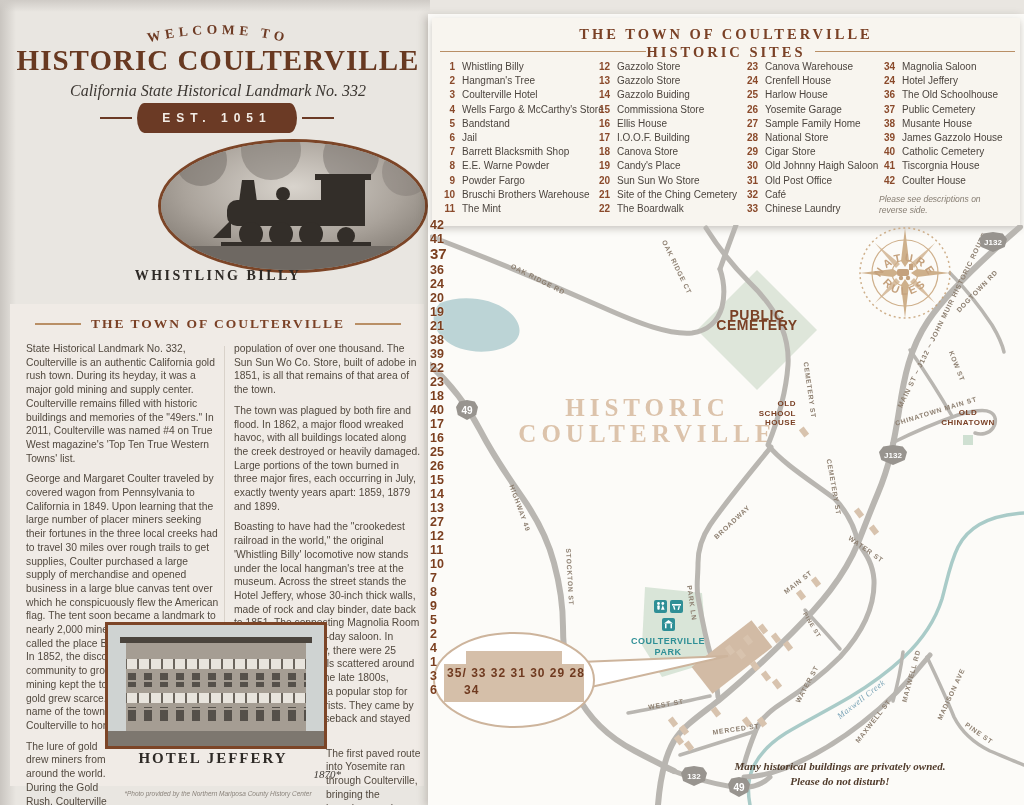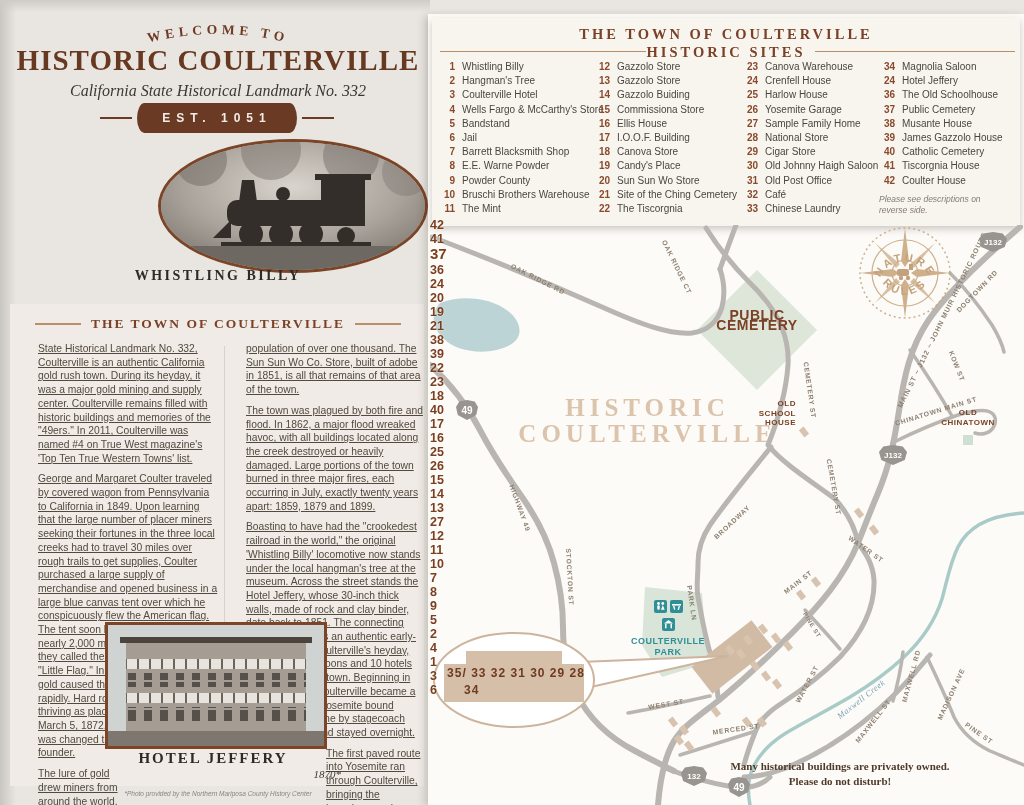--- a/index.html
+++ b/index.html
@@ -17,21 +17,21 @@
   .est-line{top:117px;width:32px;height:2px;background:#6b3a25;}
   .oval-photo{left:158px;top:139px;width:264px;height:128px;border:3px solid #7c4527;border-radius:50%;overflow:hidden;background:#b7b0a8;}
   .wb-caption{left:0;top:268px;width:436px;text-align:center;font-family:"Liberation Serif",serif;font-weight:bold;font-size:14px;letter-spacing:2.5px;color:#2e2a26;}
   .wb-italic{left:0;top:286px;width:436px;text-align:center;font-family:"Liberation Serif",serif;font-style:italic;font-size:11px;line-height:14px;color:#3d3833;white-space:pre-line;}
   
   .article-bg{left:10px;top:304px;width:414px;height:482px;background:#f0ebe6;}
   .art-head{left:0;top:316px;width:436px;display:flex;align-items:center;justify-content:center;gap:10px;}
   .art-head .rule{width:46px;height:2px;background:#b98f66;}
   .art-head .txt{font-family:"Liberation Serif",serif;font-weight:bold;font-size:13.5px;letter-spacing:2px;color:#7a4126;}
   .col{font-size:10.3px;line-height:13.7px;color:#52493f;}
-  .col p{margin:0 0 7px 16px;text-decoration:underline;}
+  .col p{margin:0 0 7px 4px;}
   #col1{left:22px;top:342px;width:197px;}
   #col2{left:230px;top:342px;width:193px;}
   #col1 .narrow{width:88px;}
   #col2 .narrow{width:97px;margin-left:96px;}
   .col-divider{left:224px;top:346px;width:1px;height:300px;background:#d9d2ca;}
   .hj-photo{left:105px;top:622px;width:216px;height:121px;border:3px solid #7c4527;background:#a59d93;}
   .hj-caption{left:85px;top:750px;width:256px;text-align:center;font-family:"Liberation Serif",serif;font-weight:bold;font-size:15px;letter-spacing:2px;color:#2e2a26;}
   .hj-year{left:85px;top:768px;width:256px;text-align:right;font-family:"Liberation Serif",serif;font-style:italic;font-size:11px;color:#3d3833;}
   .footnote{left:0;top:790px;width:436px;text-align:center;font-style:italic;font-size:6.5px;color:#8b847c;}
   
@@ -54,21 +54,21 @@
   .marker{font-weight:bold;font-size:12.5px;color:#7b3f1f;transform:translate(-50%,-50%);text-shadow:0 0 2px rgba(255,255,255,.9);white-space:nowrap;}
   .marker.lg{font-size:15px;}
   .bldg{width:6px;height:9px;background:#d8c3ae;}
   .shield{color:#fff;font-weight:bold;text-align:center;background:#98948f;transform:translate(-50%,-50%);clip-path:polygon(50% 0,85% 8%,100% 35%,92% 75%,50% 100%,8% 75%,0 35%,15% 8%);display:flex;align-items:center;justify-content:center;}
   .place{font-weight:bold;color:#7a4126;white-space:pre-line;}
   .pc-label{left:277px;top:86px;width:100px;text-align:center;font-size:14px;line-height:9.5px;letter-spacing:0.5px;}
   .osh-label{left:308px;top:174px;width:58px;text-align:right;font-size:8px;line-height:9.5px;letter-spacing:0.5px;}
   .oc-label{left:498px;top:183px;width:80px;text-align:center;font-size:8px;line-height:9.5px;letter-spacing:0.5px;}
   .park-label{left:188px;top:411px;width:100px;text-align:center;font-size:9px;line-height:11px;letter-spacing:0.5px;color:#2f8f96;white-space:pre-line;font-weight:bold;}
   .picon{width:13px;height:13px;background:#2f8f96;border-radius:2px;display:flex;align-items:center;justify-content:center;}
-  .notice{left:240px;top:534px;width:340px;text-align:center;font-family:"Liberation Serif",serif;font-weight:bold;font-size:11px;line-height:15px;color:#4f3a2a;}
+  .notice{left:240px;top:534px;width:340px;text-align:center;font-family:"Liberation Serif",serif;font-style:italic;font-weight:bold;font-size:11px;line-height:15px;color:#4f3a2a;}
   .callout-l1{left:16px;top:441px;width:140px;text-align:center;font-weight:bold;font-size:12px;letter-spacing:1px;color:#6f3a20;}
   .callout-l2{left:34px;top:458px;width:40px;font-weight:bold;font-size:12px;letter-spacing:1px;color:#6f3a20;}
   .road{fill:none;stroke:#b9b6b1;stroke-width:5;stroke-linecap:round;stroke-linejoin:round;}
   .road.main{stroke-width:6;}
   .road.thin{stroke-width:3.5;}
   .creekpath{fill:none;stroke:#a9cbc8;stroke-width:3.5;stroke-linecap:round;}
 </style>
 </head>
 <body>
 
@@ -202,21 +202,21 @@
         <div class="site-row">
           <span class="site-num">7</span>
           <span class="site-name">Barrett Blacksmith Shop</span>
         </div>
         <div class="site-row">
           <span class="site-num">8</span>
           <span class="site-name">E.E. Warne Powder</span>
         </div>
         <div class="site-row">
           <span class="site-num">9</span>
-          <span class="site-name">Powder County</span>
+          <span class="site-name">Powder Fargo</span>
         </div>
         <div class="site-row">
           <span class="site-num">10</span>
           <span class="site-name">Bruschi Brothers Warehouse</span>
         </div>
         <div class="site-row">
           <span class="site-num">11</span>
           <span class="site-name">The Mint</span>
         </div>
       </div>
@@ -256,21 +256,21 @@
         <div class="site-row">
           <span class="site-num">20</span>
           <span class="site-name">Sun Sun Wo Store</span>
         </div>
         <div class="site-row">
           <span class="site-num">21</span>
           <span class="site-name">Site of the Ching Cemetery</span>
         </div>
         <div class="site-row">
           <span class="site-num">22</span>
-          <span class="site-name">The Tiscorgnia</span>
+          <span class="site-name">The Boardwalk</span>
         </div>
       </div>
     <div id="sites-col3" class="abs sites-col" style="left:310px;">
         <div class="site-row">
           <span class="site-num">23</span>
           <span class="site-name">Canova Warehouse</span>
         </div>
         <div class="site-row">
           <span class="site-num">24</span>
           <span class="site-name">Crenfell House</span>

